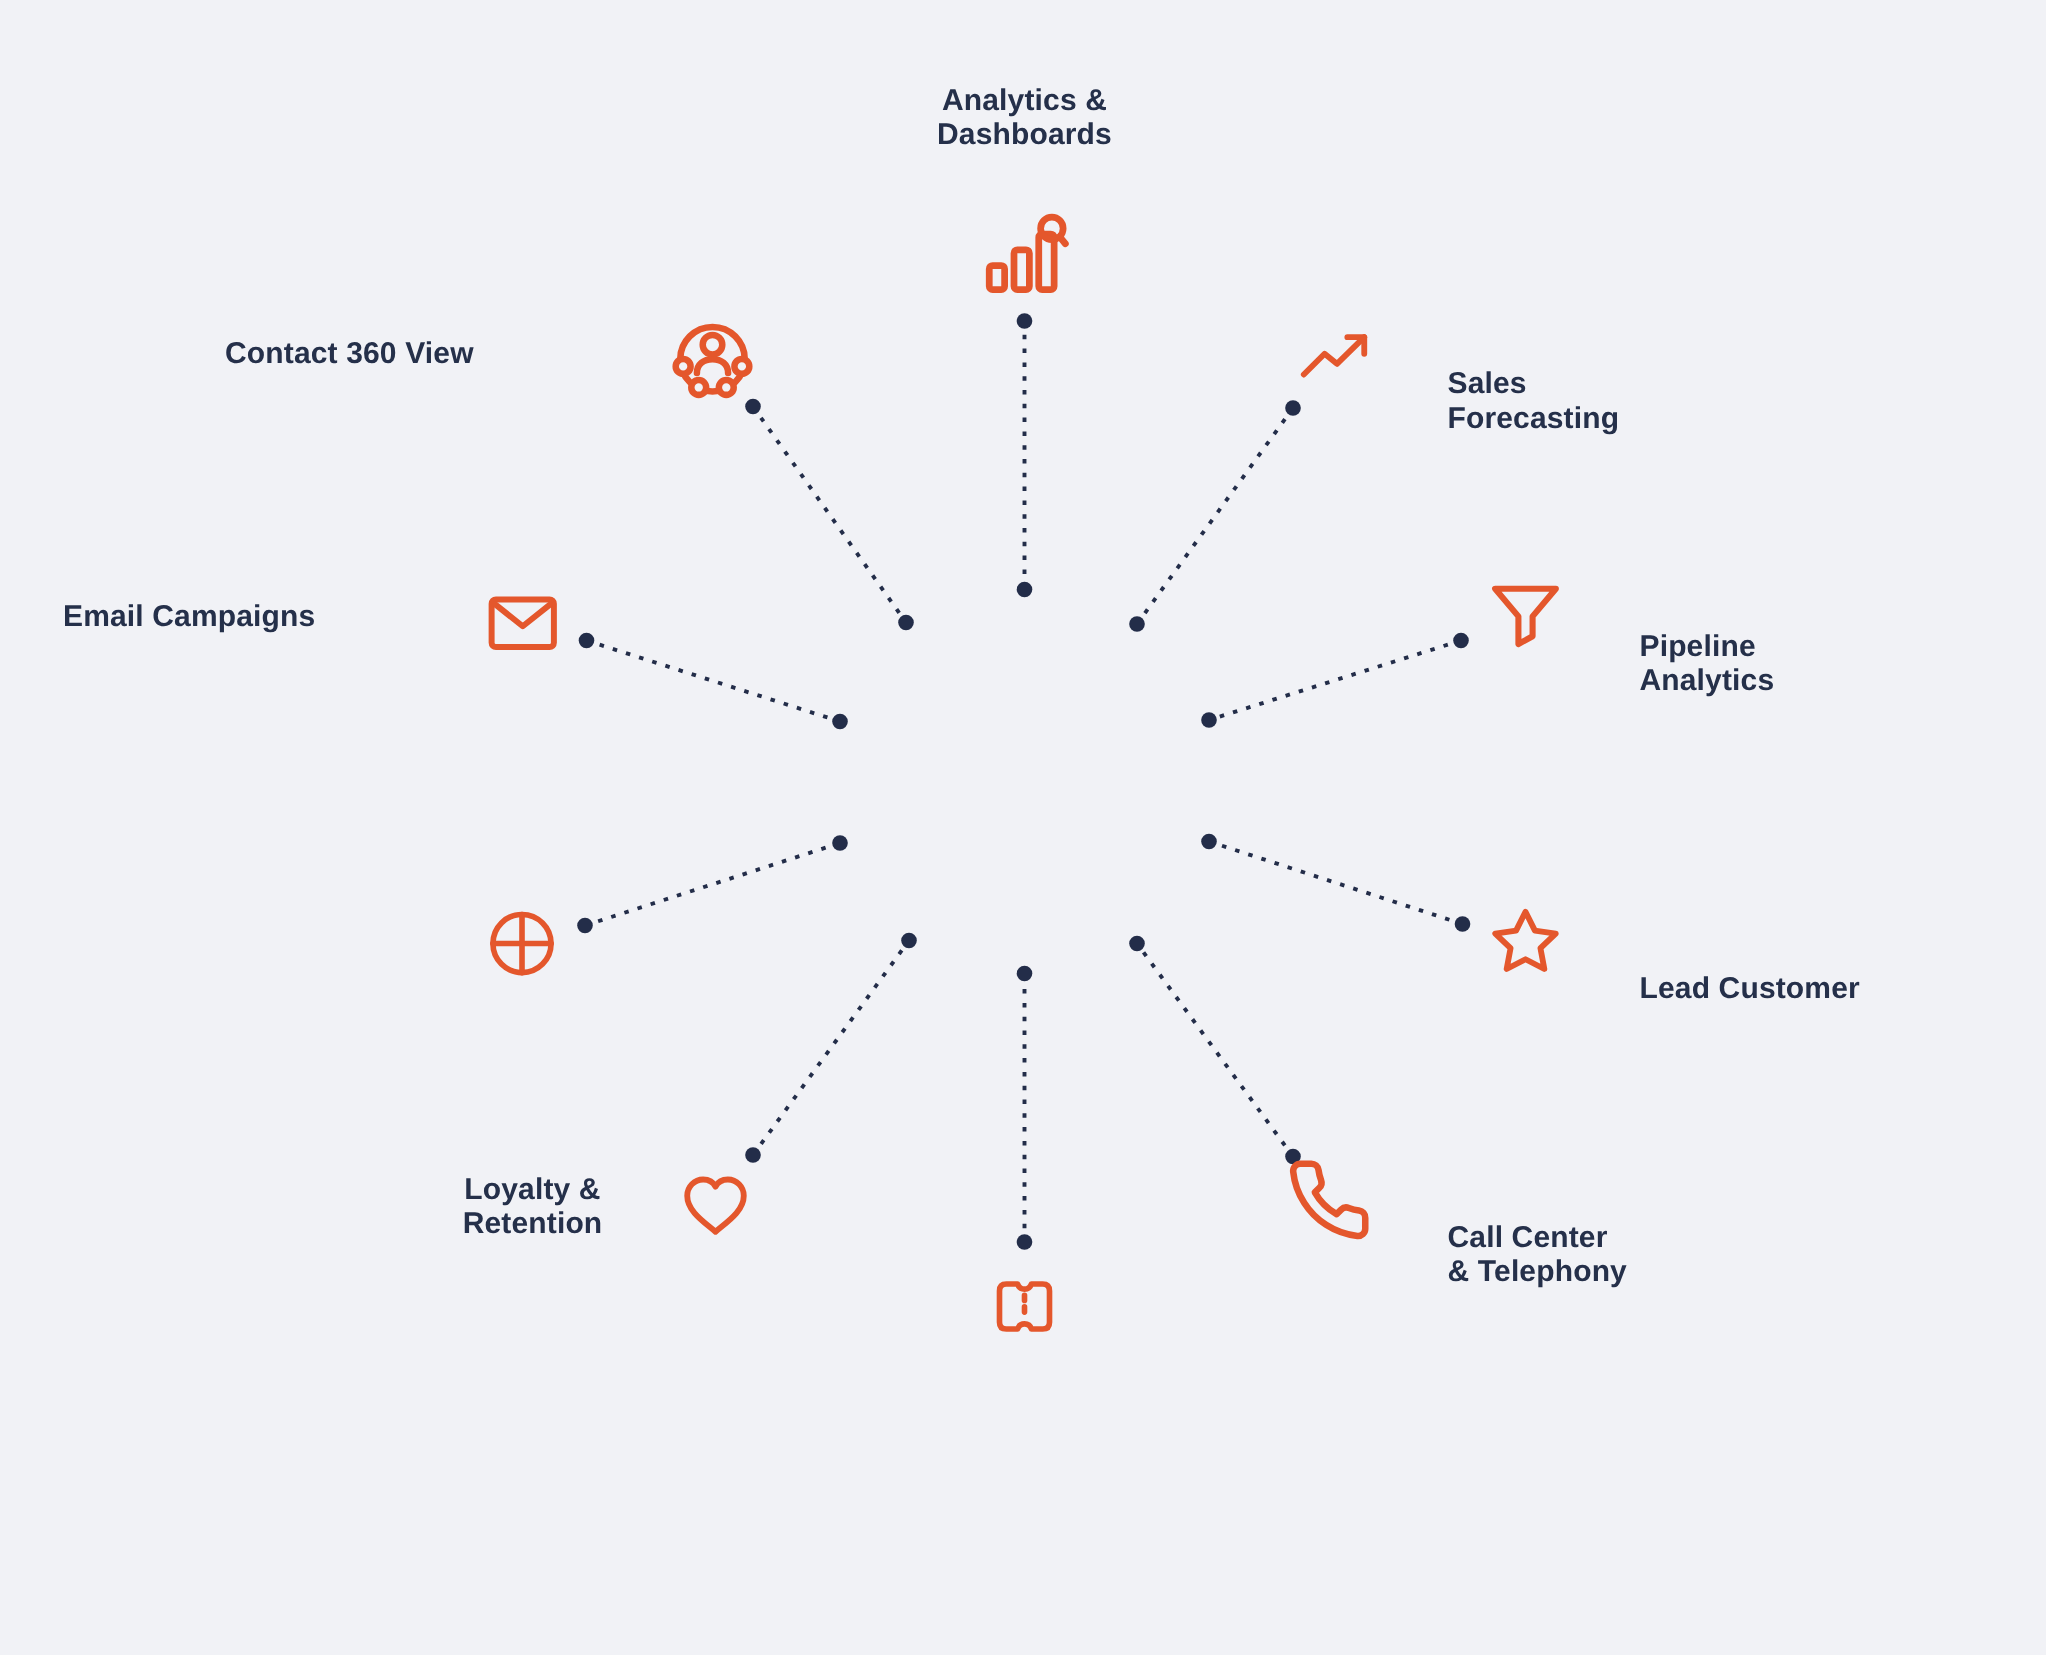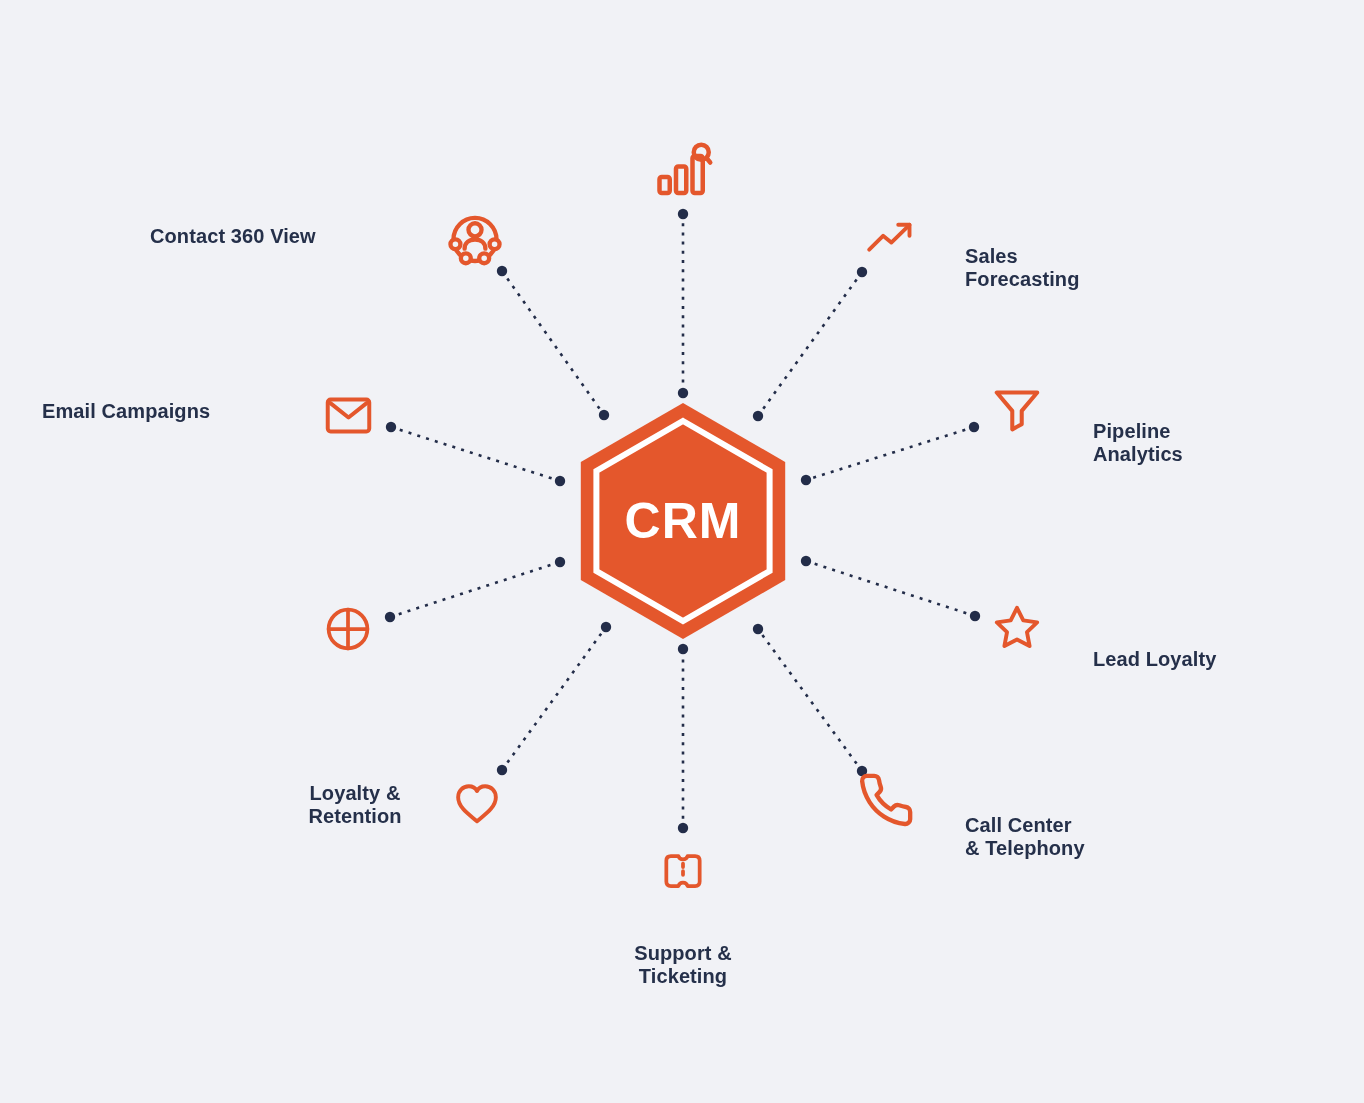--- a/index.html
+++ b/index.html
@@ -110,28 +110,23 @@
         <circle cx="862" cy="771" r="5.2"></circle>
         <circle cx="758" cy="629" r="5.2"></circle>
     </g>
     <g>
       <line x1="683" y1="828" x2="683" y2="649"></line>
         <circle cx="683" cy="828" r="5.2"></circle>
         <circle cx="683" cy="649" r="5.2"></circle>
     </g>
   </svg>
 
-  <div class="hexagon-wrap">
-    <svg width="236" height="236" viewBox="-118 -118 236 236">
-      <polygon class="hex-outer" points="0,-118 102.2,-59 102.2,59 0,118 -102.2,59 -102.2,-59"></polygon>
-      <polygon class="hex-inner" points="0,-100 86.6,-50 86.6,50 0,100 -86.6,50 -86.6,-50"></polygon>
-      <text class="hex-label" x="0" y="17" text-anchor="middle">CRM</text>
-    </svg>
-  </div>
-
+
+  <div class="node-label align-center" style="left:583px; top:56px; width:200px;">Analytics &amp;
+Dashboards</div>
   <div class="icon" style="left:653px; top:140px;">
     <svg width="60" height="60" viewBox="0 0 24 24">
       <rect x="2.6" y="14.8" width="4.1" height="6.4" rx="0.9"></rect>
       <rect x="9.2" y="10.6" width="4.1" height="10.6" rx="0.9"></rect>
       <rect x="15.8" y="6.4" width="4.1" height="14.8" rx="0.9"></rect>
       <circle cx="19.3" cy="4.9" r="3"></circle>
       <path d="M21.5,7.3 L22.9,9"></path>
     </svg>
   </div>
 
@@ -174,21 +169,21 @@
   </div>
 
   <div class="icon" style="left:323px; top:604px;">
     <svg width="50" height="50" viewBox="0 0 24 24">
       <circle cx="12" cy="12" r="9.3"></circle>
       <path d="M2.7,12 L21.3,12"></path>
       <path d="M12,2.7 L12,21.3"></path>
     </svg>
   </div>
 
-  <div class="node-label align-left" style="left:1093px; top:617px; width:240px;">Lead Loyalty</div>
+  <div class="node-label align-left" style="left:1093px; top:617px; width:240px;">Lead Customer</div>
   <div class="icon" style="left:991px; top:602px;">
     <svg width="52" height="52" viewBox="0 0 24 24">
       <path d="M12,2.7 L14.9,8.5 L21.3,9.4 L16.6,13.9 L17.8,20.3 L12,17.3 L6.2,20.3 L7.4,13.9 L2.7,9.4 L9.1,8.5 Z"></path>
     </svg>
   </div>
 
   <div class="node-label align-center" style="left:255px; top:782px; width:200px;">Loyalty &amp;
 Retention</div>
   <div class="icon" style="left:451px; top:777px;">
     <svg width="52" height="52" viewBox="0 0 24 24">
@@ -197,22 +192,20 @@
   </div>
 
   <div class="node-label align-left" style="left:965px; top:783px; width:240px;">Call Center
 &amp; Telephony</div>
   <div class="icon" style="left:857px; top:771px;">
     <svg width="58" height="58" viewBox="0 0 24 24">
       <path d="M22 16.92v3a2 2 0 0 1-2.18 2 19.79 19.79 0 0 1-8.63-3.07 19.5 19.5 0 0 1-6-6 19.79 19.79 0 0 1-3.07-8.67A2 2 0 0 1 4.11 2h3a2 2 0 0 1 2 1.72 12.84 12.84 0 0 0 .7 2.81 2 2 0 0 1-.45 2.11L8.09 9.91a16 16 0 0 0 6 6l1.27-1.27a2 2 0 0 1 2.11-.45 12.84 12.84 0 0 0 2.81.7A2 2 0 0 1 22 16.92z"></path>
     </svg>
   </div>
 
-  <div class="node-label align-center" style="left:583px; top:942px; width:200px;">Support &amp;
-Ticketing</div>
   <div class="icon" style="left:657px; top:846px;">
     <svg width="52" height="50" viewBox="0 0 24 24">
       <path d="M9.8,4.8 A2.3,2.3 0 0 0 14.2,4.8 L17.8,4.8 Q20,4.8 20,7 L20,17 Q20,19.2 17.8,19.2 L14.2,19.2 A2.3,2.3 0 0 0 9.8,19.2 L6.2,19.2 Q4,19.2 4,17 L4,7 Q4,4.8 6.2,4.8 Z"></path>
       <path class="dashes" d="M12,8.4 L12,15.6"></path>
     </svg>
   </div>
 
 </div>
 
 </body></html>

